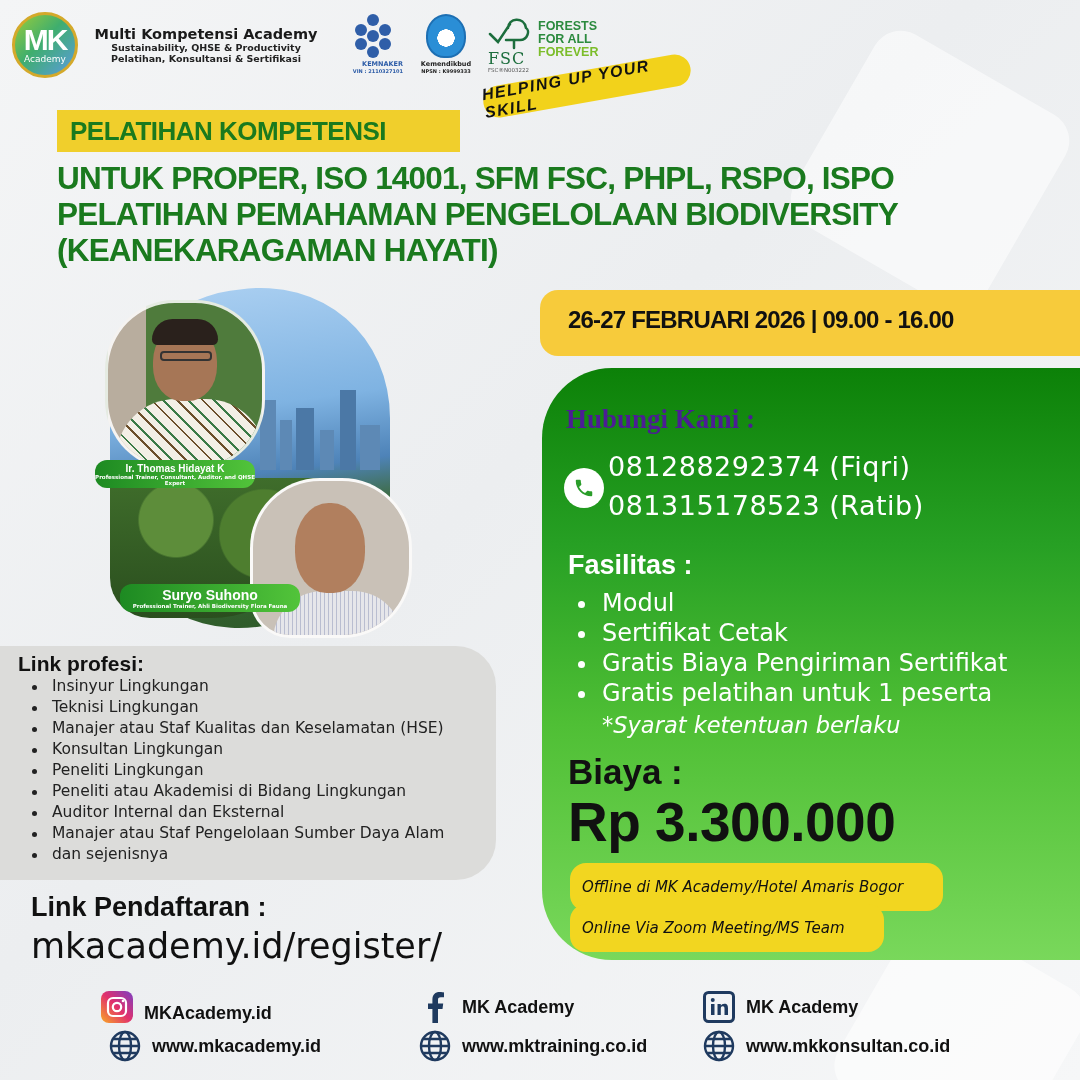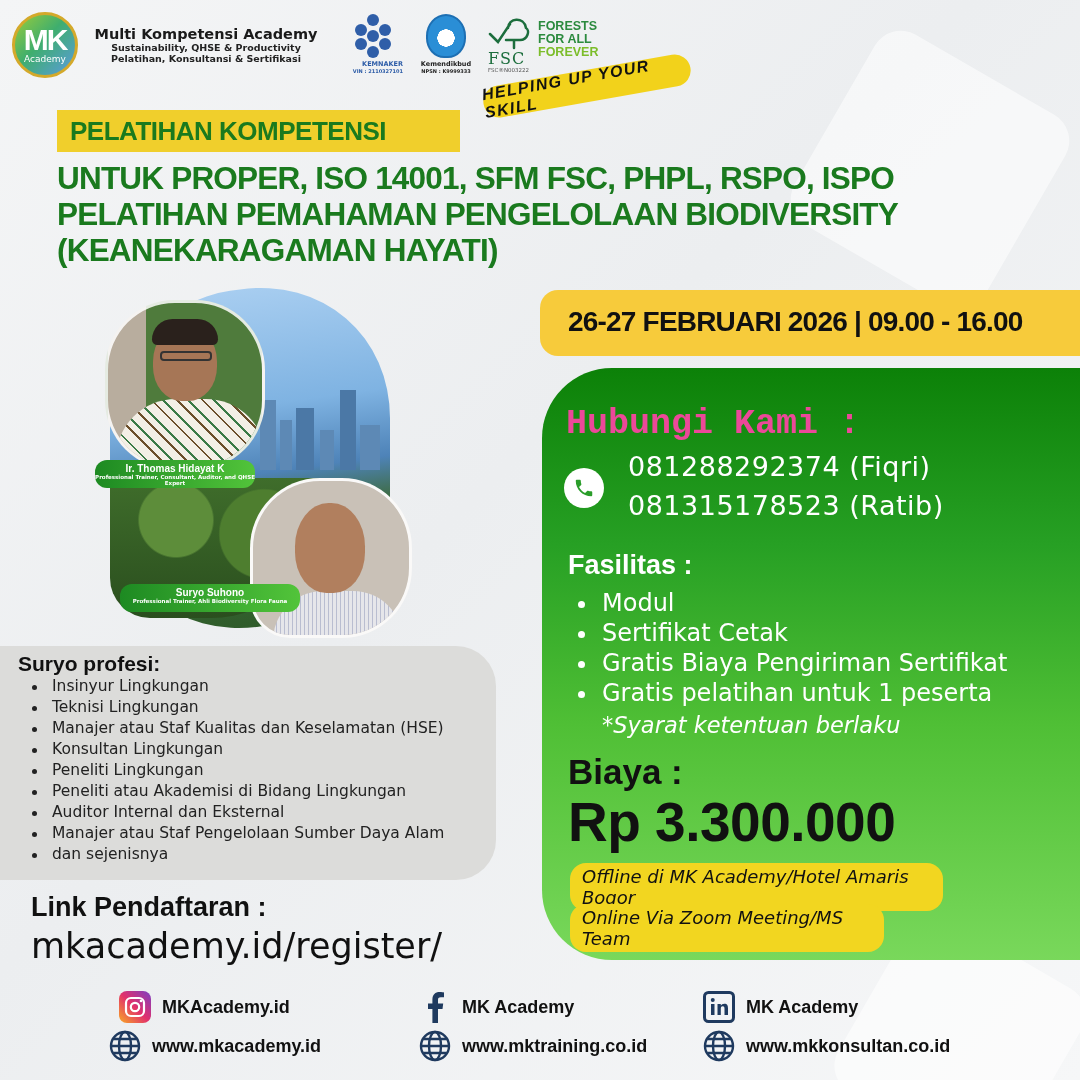--- a/index.html
+++ b/index.html
@@ -59,52 +59,52 @@
   .photo1 .hair { position: absolute; left: 44px; top: 16px; width: 66px; height: 26px; border-radius: 30px 30px 8px 8px; background: #2a211c; }
   .photo1 .glasses { position: absolute; left: 52px; top: 48px; width: 52px; height: 10px; border: 2px solid #333; border-radius: 4px; }
   .photo1 .shirt { position: absolute; left: 8px; top: 96px; width: 150px; height: 80px; border-radius: 60px 60px 0 0;
     background: repeating-linear-gradient(45deg, #f3efe6 0 8px, #6b4e2a 8px 10px, #f3efe6 10px 16px, #3a7a46 16px 18px); }
   .pill { position: absolute; background: linear-gradient(90deg, #1d8a22, #52c43a); color: #fff; border-radius: 12px; text-align: center; }
   .pill .nm { font-family: "Liberation Sans", sans-serif; font-weight: 700; }
   .pill .rl { font-size: 5.5px; font-weight: 700; }
   .pill1 { left: 95px; top: 460px; width: 160px; height: 28px; }
   .pill1 .nm { font-size: 10px; margin-top: 3px; }
   .pill2 { left: 120px; top: 584px; width: 180px; height: 28px; }
-  .pill2 .nm { font-size: 10px; margin-top: 3px; }
+  .pill2 .nm { font-size: 14px; margin-top: 3px; }
   .photo2 { position: absolute; left: 250px; top: 478px; width: 162px; height: 160px; border-radius: 70px 70px 70px 40px; background: #c9c1b7; overflow: hidden; border: 3px solid rgba(255,255,255,0.9); }
   .photo2 .face { position: absolute; left: 42px; top: 22px; width: 70px; height: 90px; border-radius: 48% 48% 45% 45%; background: #b17f5e; }
   .photo2 .shirt { position: absolute; left: 20px; top: 110px; width: 130px; height: 60px; border-radius: 50px 50px 0 0; background: repeating-linear-gradient(90deg, #e6e6ea 0 3px, #b9bdd0 3px 4px); }
 
   
   .profesi { position: absolute; left: 0; top: 646px; width: 496px; height: 234px; background: #dcdcda; border-radius: 0 40px 40px 0; padding: 6px 0 0 18px; }
   .profesi h3 { font-family: "Liberation Sans", sans-serif; font-weight: 700; font-size: 21px; color: #111; line-height: 24px; }
   .profesi ul { list-style: none; margin-top: 0; }
   .profesi li { font-size: 15.5px; line-height: 21px; color: #222; padding-left: 34px; position: relative; white-space: nowrap; }
   .profesi li::before { content: ""; position: absolute; left: 14px; top: 9px; width: 5px; height: 5px; border-radius: 50%; background: #222; }
 
   .reg-label { position: absolute; left: 31px; top: 892px; font-family: "Liberation Sans", sans-serif; font-weight: 700; font-size: 27px; color: #111; }
   .reg-url { position: absolute; left: 31px; top: 926px; font-size: 35px; color: #111; text-decoration: none; }
 
   
   .date-bar { position: absolute; left: 540px; top: 290px; width: 560px; height: 66px; background: #f7cb3b; border-radius: 18px 0 0 18px; }
-  .date-bar span { position: absolute; left: 28px; top: 16px; font-family: "Liberation Sans", sans-serif; font-weight: 700; font-size: 28px; letter-spacing: -0.8px; color: #111; }
+  .date-bar span { position: absolute; left: 28px; top: 16px; font-family: "Liberation Sans", sans-serif; font-weight: 700; font-size: 24px; letter-spacing: -0.8px; color: #111; }
   .green { position: absolute; left: 542px; top: 368px; width: 560px; height: 592px; border-radius: 70px 0 0 70px;
     background: linear-gradient(180deg, #0c8108 0%, #27a024 30%, #4fbf35 60%, #79d85b 100%); }
-  .hub { position: absolute; left: 566px; top: 404px; font-family: Liberation Mono, monospace; font-weight: 700; font-size: 35px; color: #ec4899; }
+  .hub { position: absolute; left: 566px; top: 404px; font-family: Liberation Serif, serif; font-weight: 700; font-size: 27px; color: #4c1d95; }
   .phone-ico { position: absolute; left: 564px; top: 468px; width: 40px; height: 40px; border-radius: 50%; background: #fff; display: flex; align-items: center; justify-content: center; }
-  .phone { position: absolute; left: 628px; font-size: 27px; color: #fff; letter-spacing: 0.5px; }
+  .phone { position: absolute; left: 608px; font-size: 27px; color: #fff; letter-spacing: 0.5px; }
   .ph1 { top: 451px; } .ph2 { top: 490px; }
   .fas { position: absolute; left: 568px; top: 550px; font-family: Liberation Sans, sans-serif; font-weight: 700; font-size: 27px; color: #fff; }
   .fas-list { position: absolute; left: 578px; top: 588px; list-style: none; }
   .fas-list li { font-size: 24px; line-height: 30px; color: #fff; padding-left: 24px; position: relative; white-space: nowrap; }
   .fas-list li::before { content: ""; position: absolute; left: 0; top: 13px; width: 7px; height: 7px; border-radius: 50%; background: #fff; }
   .syarat { position: absolute; left: 602px; top: 712px; font-size: 22.5px; font-style: italic; color: #fff; }
   .biaya-l { position: absolute; left: 568px; top: 752px; font-family: "Liberation Sans", sans-serif; font-weight: 700; font-size: 35px; color: #111; }
   .biaya-v { position: absolute; left: 568px; top: 790px; font-family: "Liberation Sans", sans-serif; font-weight: 700; font-size: 55px; color: #111; letter-spacing: -0.5px; }
-  .mode { position: absolute; left: 570px; height: 48px; background: #f2d620; border-radius: 16px; padding: 0 12px; display: flex; align-items: center; font-size: 18px; font-style: italic; color: #111; }
+  .mode { position: absolute; left: 570px; height: 48px; background: #f2d620; border-radius: 16px; padding: 0 12px; display: flex; align-items: center; font-size: 15px; font-style: italic; color: #111; }
   .mode1 { top: 863px; width: 373px; }
   .mode2 { top: 904px; width: 314px; }
 
   
   .foot { position: absolute; display: flex; align-items: center; gap: 10px; font-family: "Liberation Sans", sans-serif; font-weight: 700; font-size: 18px; color: #111; text-decoration: none; }
   .foot .ic { width: 34px; height: 34px; display: flex; align-items: center; justify-content: center; }
 </style>
 </head>
 <body>
 
@@ -185,21 +185,21 @@
 <div class="photo2">
   <div class="shirt"></div>
   <div class="face"></div>
 </div>
 <div class="pill pill2">
   <div class="nm">Suryo Suhono</div>
   <div class="rl">Professional Trainer, Ahli Biodiversity Flora Fauna</div>
 </div>
 
 <div class="profesi">
-  <h3>Suryo profesi:</h3>
+  <h3>Link profesi:</h3>
   <ul>
     <li>Insinyur Lingkungan</li>
     <li>Teknisi Lingkungan</li>
     <li>Manajer atau Staf Kualitas dan Keselamatan (HSE)</li>
     <li>Konsultan Lingkungan</li>
     <li>Peneliti Lingkungan</li>
     <li>Peneliti atau Akademisi di Bidang Lingkungan</li>
     <li>Auditor Internal dan Eksternal</li>
     <li>Manajer atau Staf Pengelolaan Sumber Daya Alam</li>
     <li>dan sejenisnya</li>
@@ -229,21 +229,21 @@
   <li>Gratis Biaya Pengiriman Sertifikat</li>
   <li>Gratis pelatihan untuk 1 peserta</li>
 </ul>
 <div class="syarat">*Syarat ketentuan berlaku</div>
 
 <div class="biaya-l">Biaya :</div>
 <div class="biaya-v">Rp 3.300.000</div>
 <div class="mode mode1">Offline di MK Academy/Hotel Amaris Bogor</div>
 <div class="mode mode2">Online Via Zoom Meeting/MS Team</div>
 
-<a class="foot" style="left:118px;top:990px;">
+<a class="foot" style="left:100px;top:990px;align-items:flex-end;">
   <span class="ic">
     <svg width="32" height="32" viewBox="0 0 32 32">
         <defs>
           <linearGradient id="ig" x1="0" y1="1" x2="1" y2="0">
             <stop offset="0" stop-color="#f9a825"></stop>
             <stop offset=".5" stop-color="#e1306c"></stop>
             <stop offset="1" stop-color="#7b3fc4"></stop>
           </linearGradient>
         </defs>
         <rect width="32" height="32" rx="8" fill="url(#ig)"></rect>

